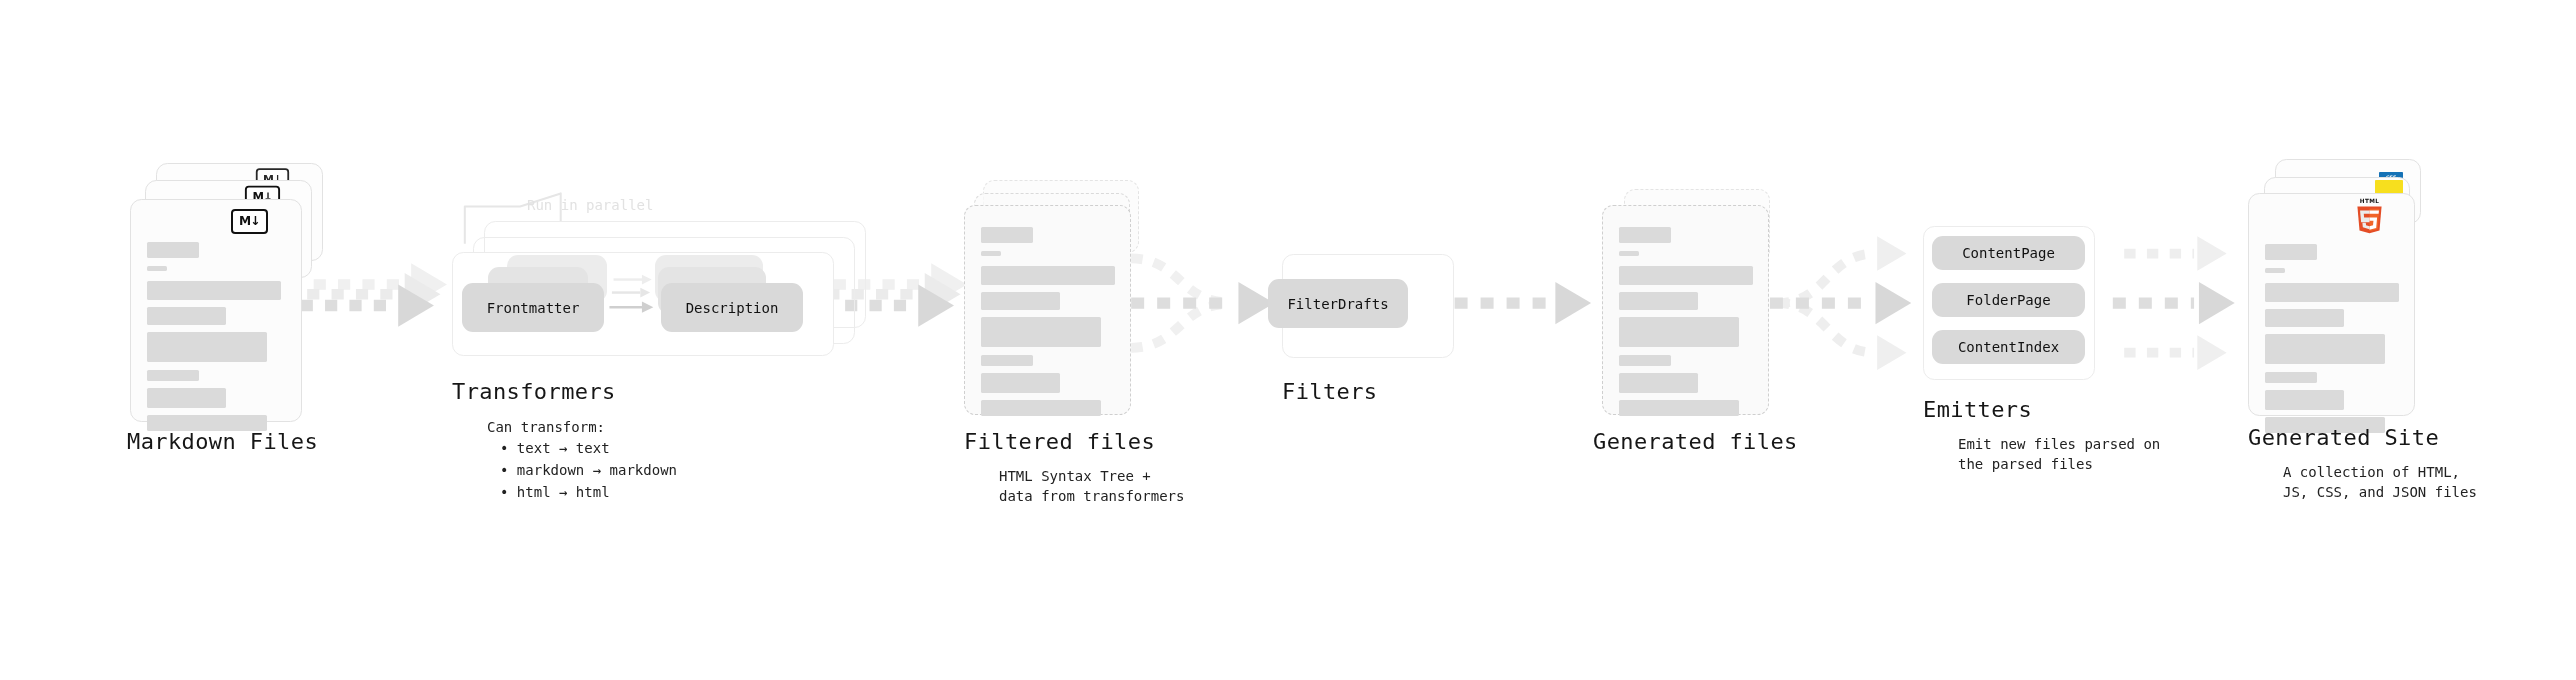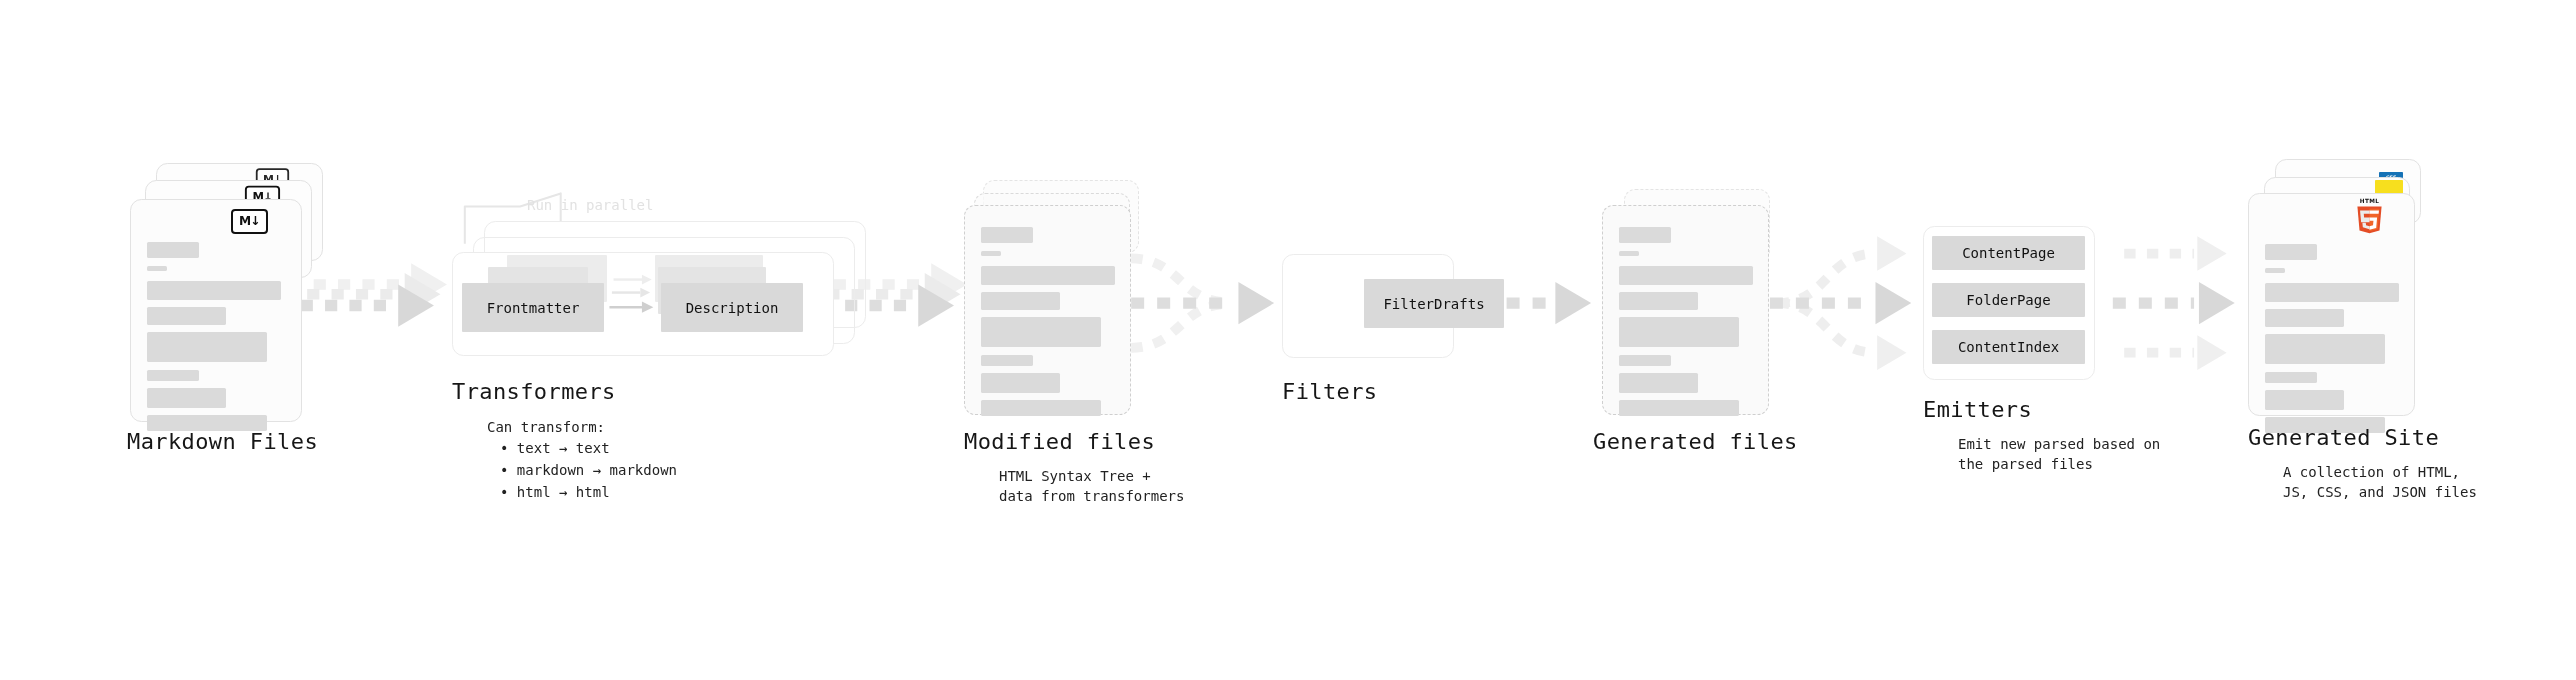--- a/index.html
+++ b/index.html
@@ -91,21 +91,21 @@
     box-sizing:border-box;
     border:1.6px solid #ececec;
     border-radius:11.4px;
     background:transparent;
   }
   .groupbox.solidbg{background:#ffffff;}
   .chip{
     position:absolute;
     box-sizing:border-box;
     background:#d9d9d9;
-    border-radius:1px;
+    border-radius:11px;
     display:flex;align-items:center;justify-content:center;
     font-size:14px;color:#111;
     white-space:nowrap;
   }
   .chip.fade1{background:#ececec;color:transparent;}
   .chip.fade2{background:#e4e4e4;color:transparent;}
 
   svg.overlay{position:absolute;left:0;top:0;width:2576px;height:681px;pointer-events:none;}
 </style>
 </head>
@@ -235,26 +235,26 @@
         <div class="bar" style="width:19.5px;height:5.7px;margin-bottom:9.8px;"></div>
         <div class="bar" style="width:134px;height:18.7px;"></div>
         <div class="bar" style="width:79px;height:18px;"></div>
         <div class="bar" style="width:120px;height:30px;"></div>
         <div class="bar" style="width:52px;height:11.4px;"></div>
         <div class="bar" style="width:79px;height:19.5px;"></div>
         <div class="bar" style="width:120px;height:15.4px;"></div>
       </div>
     </div>
   </div>
-  <div class="title" style="left:964px;top:429px;">Modified files</div>
+  <div class="title" style="left:964px;top:429px;">Filtered files</div>
   <div class="caption" style="left:964px;top:466px;">HTML Syntax Tree +
 data from transformers</div>
 
   <div class="groupbox solidbg" style="left:1282px;top:254px;width:172px;height:104px;"></div>
-  <div class="chip" style="left:1364px;top:279px;width:140px;height:49px;">FilterDrafts</div>
+  <div class="chip" style="left:1268px;top:279px;width:140px;height:49px;">FilterDrafts</div>
   <div class="title" style="left:1282px;top:379px;">Filters</div>
 
   <div class="doc-stack">
     <div class="doc dashed ghost" style="left:1624px;top:189px;width:146px;height:73px;opacity:.55;"></div>
     <div class="doc dashed" style="left:1602px;top:205px;width:167px;height:210px;">
       <div class="bars" style="top:21px;">
         <div class="bar" style="width:52px;height:16.3px;"></div>
         <div class="bar" style="width:19.5px;height:5.7px;margin-bottom:9.8px;"></div>
         <div class="bar" style="width:134px;height:18.7px;"></div>
         <div class="bar" style="width:79px;height:18px;"></div>
@@ -265,21 +265,21 @@
       </div>
     </div>
   </div>
   <div class="title" style="left:1593px;top:429px;">Generated files</div>
 
   <div class="groupbox solidbg" style="left:1923px;top:226px;width:172px;height:154px;"></div>
   <div class="chip" style="left:1932px;top:236px;width:153px;height:34px;">ContentPage</div>
   <div class="chip" style="left:1932px;top:283px;width:153px;height:34px;">FolderPage</div>
   <div class="chip" style="left:1932px;top:330px;width:153px;height:34px;">ContentIndex</div>
   <div class="title" style="left:1923px;top:397px;">Emitters</div>
-  <div class="caption" style="left:1923px;top:434px;">Emit new parsed based on
+  <div class="caption" style="left:1923px;top:434px;">Emit new files parsed on
 the parsed files</div>
 
   <div class="doc-stack">
     <div class="doc ghost" style="left:2275px;top:159px;width:146px;height:65px;"></div>
     <div class="css-badge" style="left:2379px;top:172px;">CSS</div>
 
     <div class="doc ghost" style="left:2264px;top:177px;width:146px;height:65px;"></div>
     <div class="js-badge" style="left:2375px;top:180px;"></div>
 
     <div class="doc" style="left:2248px;top:193px;width:167px;height:223px;">

